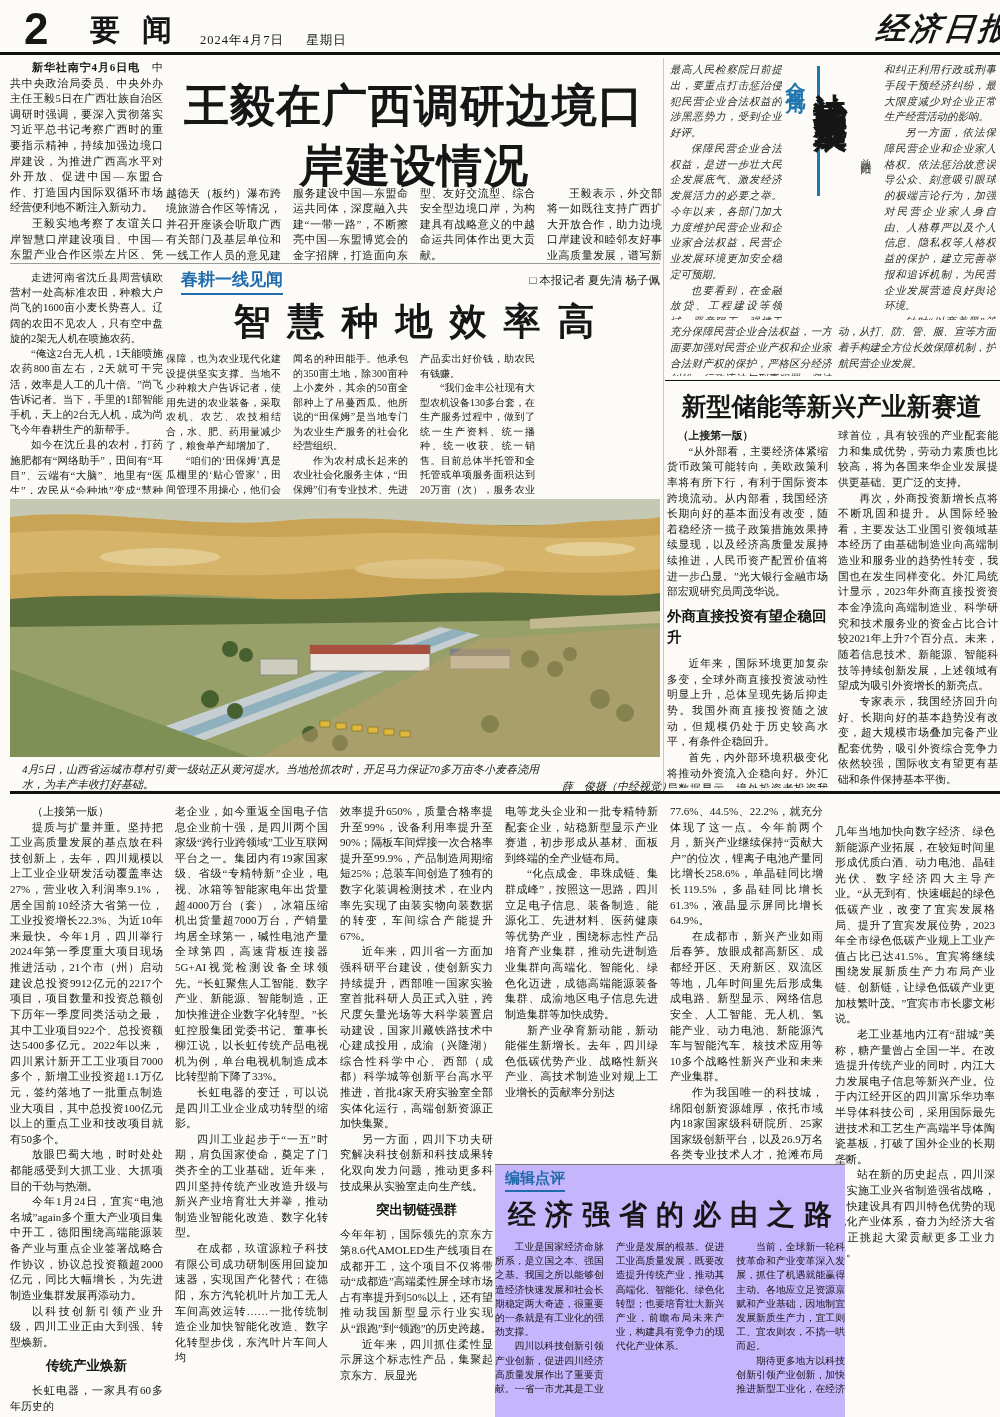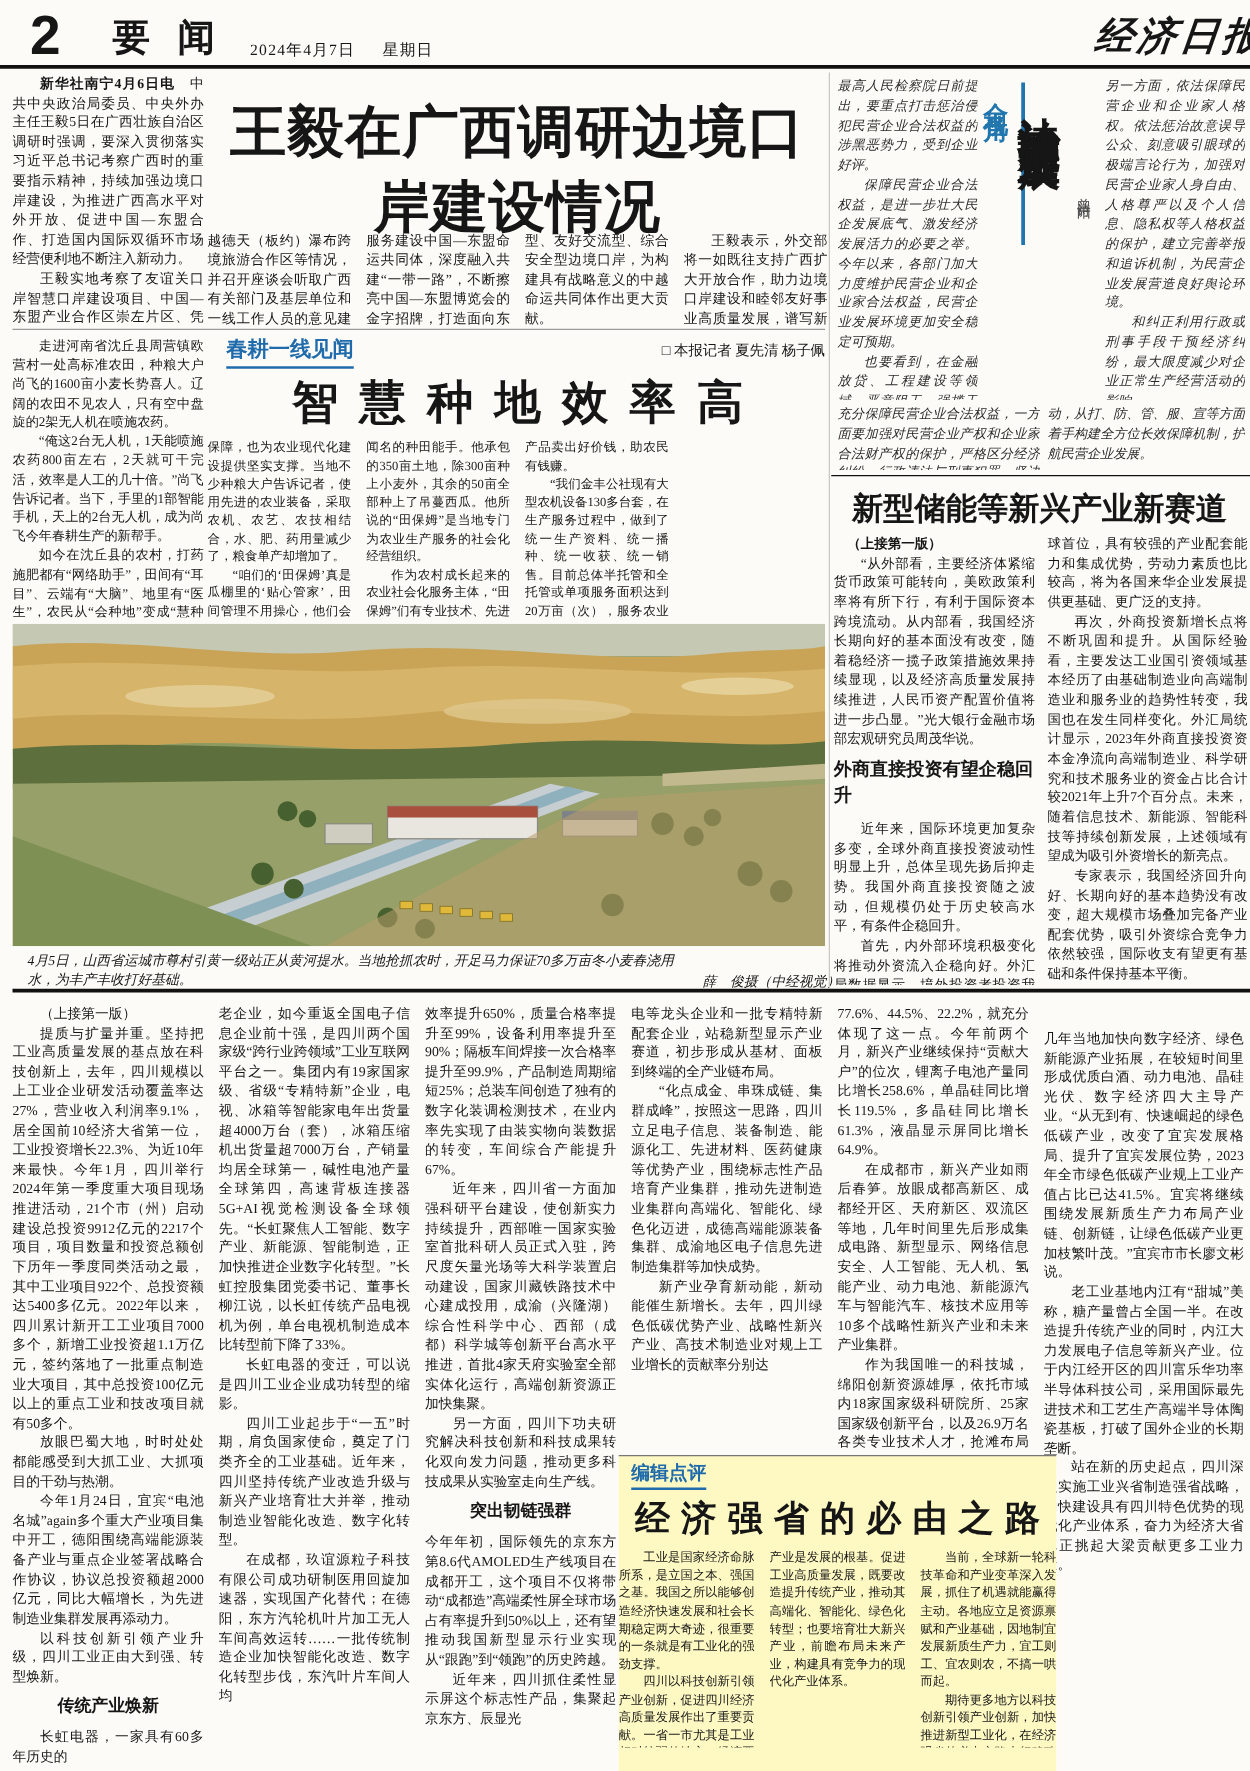--- a/index.html
+++ b/index.html
@@ -174,22 +174,22 @@
       <p class="para">也要看到，在金融放贷、工程建设等领域，恶意阻工、强揽工程、非法占地等黑恶行为尚未根除，干扰了民营企业的正常生产经营。合同诈骗、串通投标等严重侵害企业合法权益的犯罪仍较突出，让部分民营企业家难以卸下思想包袱。</p>
     </div>
 
   <div class="abs vertical jin-badge" style="left:783px;top:66px;height:130px;">金视角</div>
 
   <div class="abs vertical jin-headline" style="left:812px;top:66px;height:254px;">法治护航民营企业发展</div>
 
   <div class="abs vertical jin-author" style="left:858px;top:150px;height:80px;">曾诗阳</div>
 
   <div class="col jin-italic cont" style="left:884px;top:62px;width:112px;height:258px;font-size:10.5px;line-height:1.5;">
+      <p class="para">和纠正利用行政或刑事手段干预经济纠纷，最大限度减少对企业正常生产经营活动的影响。</p>
       <p class="para">另一方面，依法保障民营企业和企业家人格权。依法惩治故意误导公众、刻意吸引眼球的极端言论行为，加强对民营企业家人身自由、人格尊严以及个人信息、隐私权等人格权益的保护，建立完善举报和追诉机制，为民营企业发展营造良好舆论环境。</p>
-      <p class="para">和纠正利用行政或刑事手段干预经济纠纷，最大限度减少对企业正常生产经营活动的影响。</p>
       <p class="para">针对“以商养黑”等侵害民营企业合法权益、扰乱市场经济秩序的涉黑恶违法犯罪，应及时查处、以查促治，最大限度最快速度帮助企业减少损失。特别在征地拆迁、矿产资源等重点领域，有关部门应协作联</p>
     </div>
 
   <div class="col jin-italic cont" style="left:670px;top:324px;width:162px;height:52px;font-size:10.5px;line-height:1.5;">
     <p class="para">充分保障民营企业合法权益，一方面要加强对民营企业产权和企业家合法财产权的保护，严格区分经济纠纷、行政违法与刑事犯罪，坚决防止</p>
   </div>
   <div class="col jin-italic cont" style="left:838px;top:324px;width:158px;height:52px;font-size:10.5px;line-height:1.5;">
     <p class="para">动，从打、防、管、服、宣等方面着手构建全方位长效保障机制，护航民营企业发展。</p>
   </div>
 
@@ -262,21 +262,21 @@
       <p class="para">在成都市，新兴产业如雨后春笋。放眼成都高新区、成都经开区、天府新区、双流区等地，几年时间里先后形成集成电路、新型显示、网络信息安全、人工智能、无人机、氢能产业、动力电池、新能源汽车与智能汽车、核技术应用等10多个战略性新兴产业和未来产业集群。</p>
       <p class="para">作为我国唯一的科技城，绵阳创新资源雄厚，依托市域内18家国家级科研院所、25家国家级创新平台，以及26.9万名各类专业技术人才，抢滩布局核医疗、激光技术应用、机器人与无人机、新型储能等新兴产业新赛道。素有“万里长江第一城”之称的宜宾，曾经煤炭产业一业独大，近</p>
     </div>
 
   <div class="col cont" style="left:835px;top:804px;width:160px;height:607px;font-size:11px;line-height:1.42;margin-top:20px;">
       <p class="para">几年当地加快向数字经济、绿色新能源产业拓展，在较短时间里形成优质白酒、动力电池、晶硅光伏、数字经济四大主导产业。“从无到有、快速崛起的绿色低碳产业，改变了宜宾发展格局、提升了宜宾发展位势，2023年全市绿色低碳产业规上工业产值占比已达41.5%。宜宾将继续围绕发展新质生产力布局产业链、创新链，让绿色低碳产业更加枝繁叶茂。”宜宾市市长廖文彬说。</p>
       <p class="para">老工业基地内江有“甜城”美称，糖产量曾占全国一半。在改造提升传统产业的同时，内江大力发展电子信息等新兴产业。位于内江经开区的四川富乐华功率半导体科技公司，采用国际最先进技术和工艺生产高端半导体陶瓷基板，打破了国外企业的长期垄断。</p>
       <p class="para">站在新的历史起点，四川深入实施工业兴省制造强省战略，加快建设具有四川特色优势的现代化产业体系，奋力为经济大省真正挑起大梁贡献更多工业力量。</p>
     </div>
 
-  <div class="abs" style="left:495px;top:1164px;width:350px;height:248px;border-top:1px solid #777;padding-top:4px;background:#fef9c3;">
+  <div class="abs" style="left:495px;top:1164px;width:350px;height:248px;border-top:1px solid #777;padding-top:4px;background:#c4b5fd;">
     <span class="kicker" style="font-size:15px;margin-left:10px;">编辑点评</span>
     <div class="h-editorial">经济强省的必由之路</div>
     <div style="display:flex;gap:12px;height:158px;">
       <div style="flex:1;overflow:hidden;font-size:9.8px;line-height:1.45;text-align:justify;">
           <p class="para">工业是国家经济命脉所系，是立国之本、强国之基。我国之所以能够创造经济快速发展和社会长期稳定两大奇迹，很重要的一条就是有工业化的强劲支撑。</p>
           <p class="para">四川以科技创新引领产业创新，促进四川经济高质量发展作出了重要贡献。一省一市尤其是工业相对较弱的地方，经济要真正强起来，发展新质生产力，推进新型工业化，促进工业高质量发展是必由之路。</p>
         </div>
       <div class="cont" style="flex:1;overflow:hidden;font-size:9.8px;line-height:1.45;text-align:justify;">
           <p class="para">产业是发展的根基。促进工业高质量发展，既要改造提升传统产业，推动其高端化、智能化、绿色化转型；也要培育壮大新兴产业，前瞻布局未来产业，构建具有竞争力的现代化产业体系。</p>
         </div>

